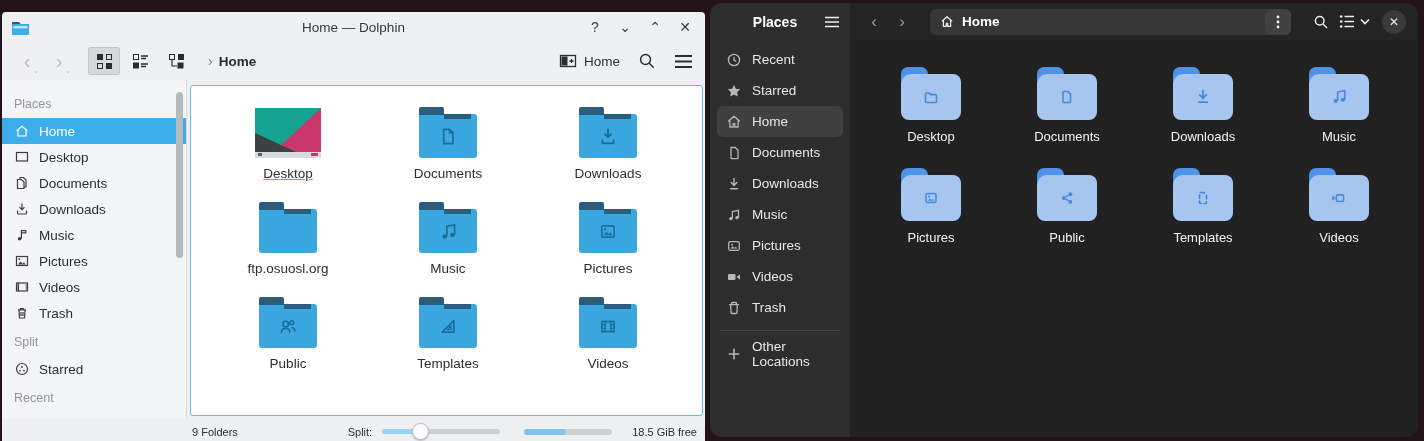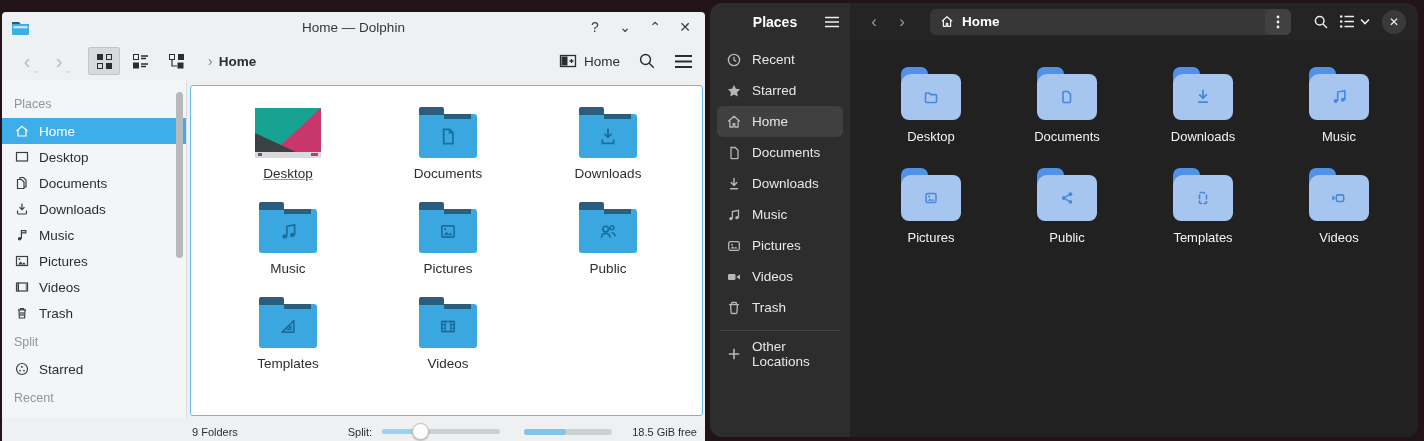--- a/index.html
+++ b/index.html
@@ -308,20 +308,26 @@
                 <div class="dfold">
               <svg width="27" height="27" viewBox="0 0 24 24">
                     <path d="M12 5v7.5M8.8 9.5l3.2 3.2 3.2-3.2" fill="none" stroke="currentColor" stroke-width="1.6"></path>
                     <path d="M7 14.5v3.5h10v-3.5" fill="none" stroke="currentColor" stroke-width="1.6"></path>
                   </svg>
             </div>
               </div>
             <div class="d-flabel">Downloads</div>
           </div>
 
+          <div class="d-item">
+            <div class="d-iconbox">
+                <div class="dfold"></div>
+              </div>
+            <div class="d-flabel">ftp.osuosl.org</div>
+          </div>
 
           <div class="d-item">
             <div class="d-iconbox">
                 <div class="dfold">
               <svg width="27" height="27" viewBox="0 0 24 24">
                     <circle cx="9" cy="16.3" r="2" fill="currentColor"></circle>
                     <circle cx="15.9" cy="15" r="2" fill="currentColor"></circle>
                     <path d="M11 16.3V7.4l6.9-1.5V15" fill="none" stroke="currentColor" stroke-width="1.5"></path>
                   </svg>
             </div>

